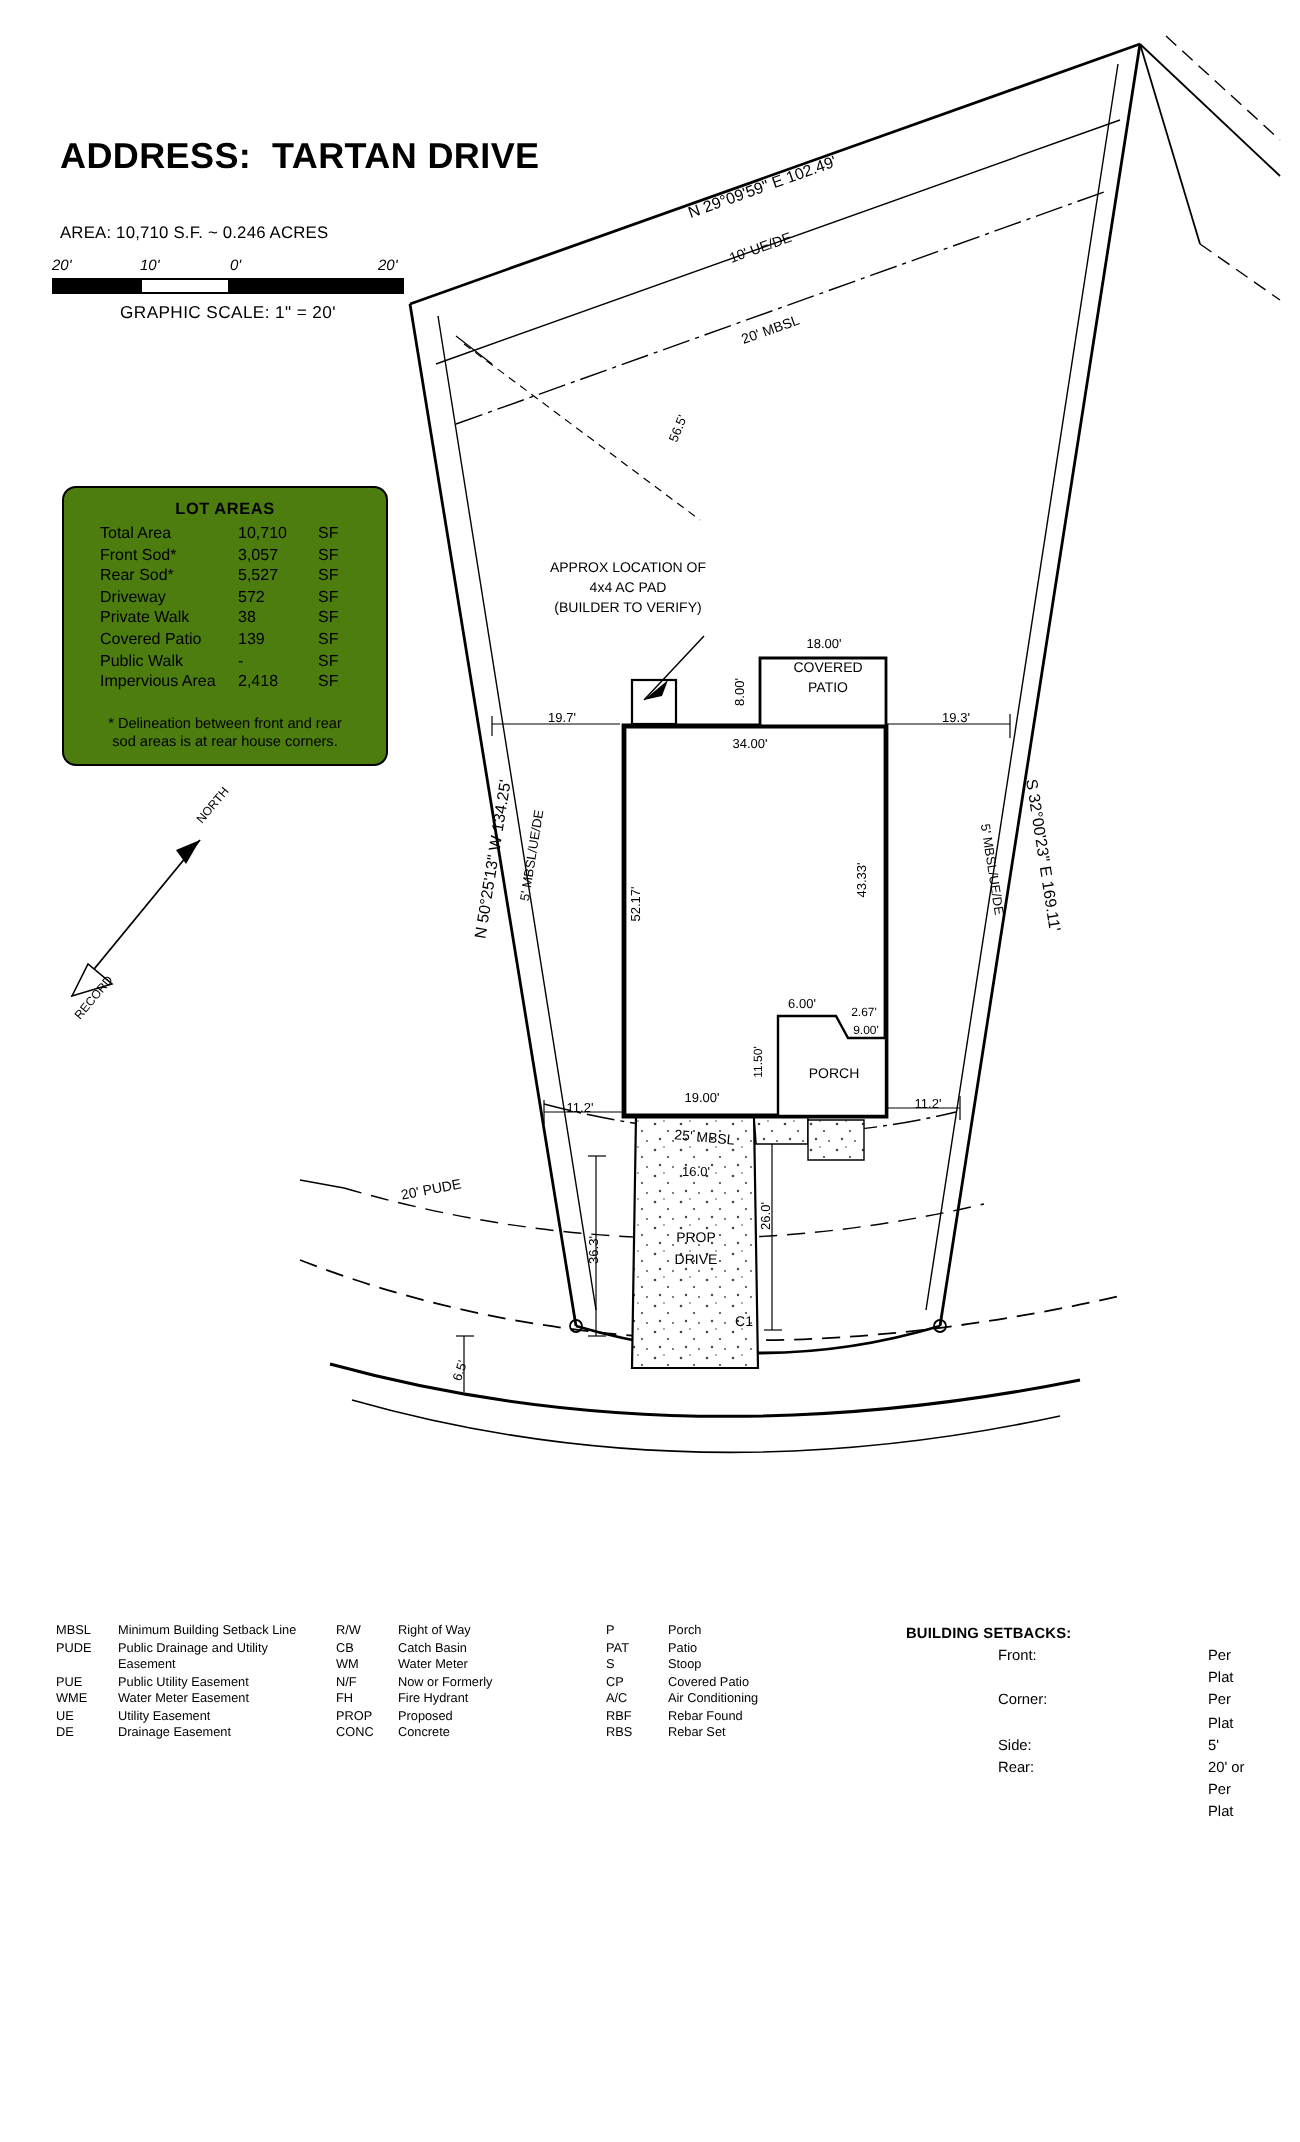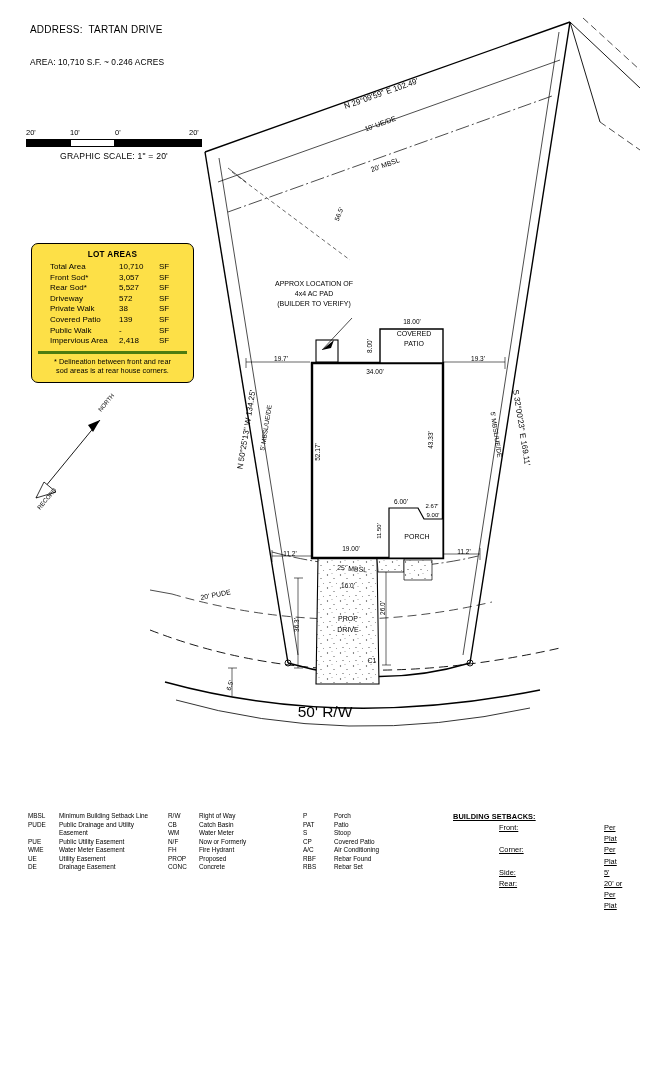--- a/index.html
+++ b/index.html
@@ -22,24 +22,25 @@
     height: 1071px;
   }
 
   
   .header {
     position: absolute;
     left: 30px;
     top: 24px;
   }
   .header .addr {
-    font-size: 10px;
-    font-weight: normal;
+    font-size: 18px;
+    font-weight: bold;
     letter-spacing: 0.2px;
     white-space: pre;
+    margin-top: 44px;
   }
   .header .area {
     font-size: 8.4px;
     margin-top: 22px;
     letter-spacing: 0.1px;
   }
 
   
   .scalebar {
     position: absolute;
@@ -48,20 +49,21 @@
     width: 176px;
   }
   .scale-ticks {
     position: relative;
     height: 11px;
     font-size: 7.5px;
   }
   .scale-ticks span {
     position: absolute;
     top: 0;
+    font-style: italic;
   }
   .scale-bar-outer {
     position: relative;
     height: 8px;
     border: 1px solid #000;
     box-sizing: border-box;
     display: flex;
   }
   .sb { height: 100%; }
   .sb.dark { background: #000; }
@@ -76,21 +78,21 @@
   
   .lotbox {
     position: absolute;
     left: 31px;
     top: 243px;
     width: 163px;
     border: 1px solid #000;
     border-radius: 7px;
     padding: 5px 6px 6px 6px;
     box-sizing: border-box;
-    background: #fde047;
+    background: #4d7c0f;
   }
   .lotbox h4 {
     margin: 1px 0 3px 0;
     text-align: center;
     font-size: 8.2px;
     font-weight: bold;
     letter-spacing: 0.3px;
   }
   .lotrow {
     display: flex;
@@ -140,21 +142,21 @@
   .legcol.c2 { width: 135px; }
   .legcol.c3 { width: 150px; }
   .legrow {
     display: flex;
     font-size: 6.4px;
     line-height: 8.55px;
   }
   .legrow .ab { width: 31px; flex: none; }
   .legrow .de { flex: 1; }
 
-  .setbacks { width: 175px; text-decoration: underline; }
+  .setbacks { width: 175px; }
   .setbacks .title {
     font-size: 7.4px;
     font-weight: bold;
     letter-spacing: 0.1px;
     margin-bottom: 1px;
   }
   .sbrow {
     display: flex;
     font-size: 7.4px;
     line-height: 11.2px;
@@ -427,21 +429,20 @@
     <text class="t65 ctr" x="232" y="686" transform="rotate(-72 232,686)">6.5'</text>
 
     <g fill="none" stroke="#000" stroke-width="0.9">
       <circle cx="288" cy="663" r="3"></circle>
       <circle cx="470" cy="663" r="3"></circle>
     </g>
 
   </svg>
 
   <div class="street-title">
-    <div class="l2">50' R/W</div>
   </div>
 
   <div class="legend">
 
     <div class="legcol c1">
       <div class="legrow">
         <span class="ab">MBSL</span>
         <span class="de">Minimum Building Setback Line</span>
       </div>
       <div class="legrow">

